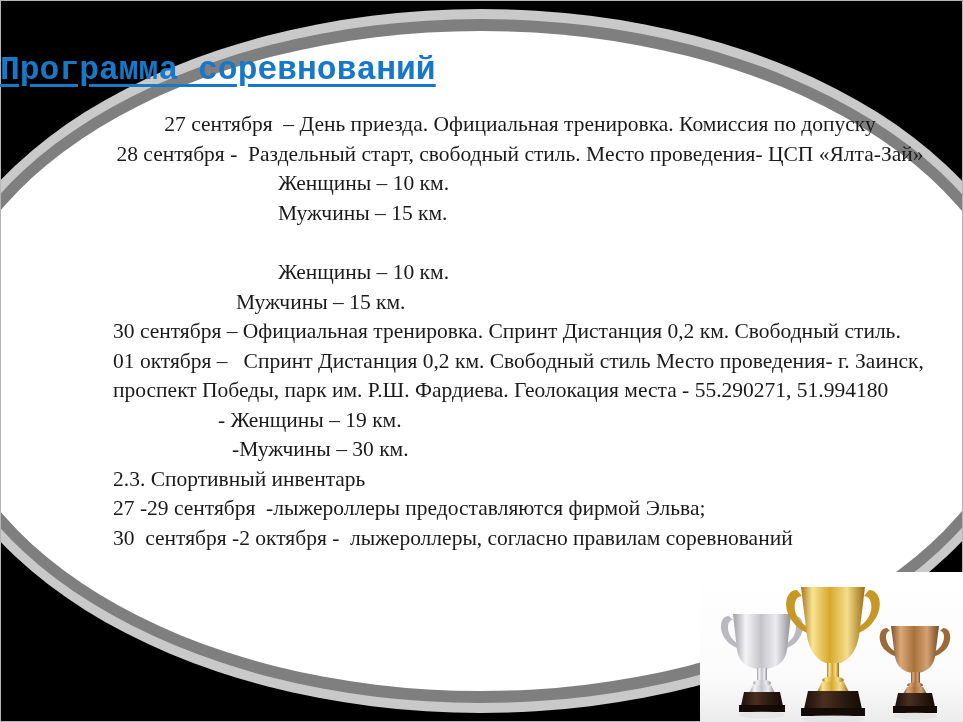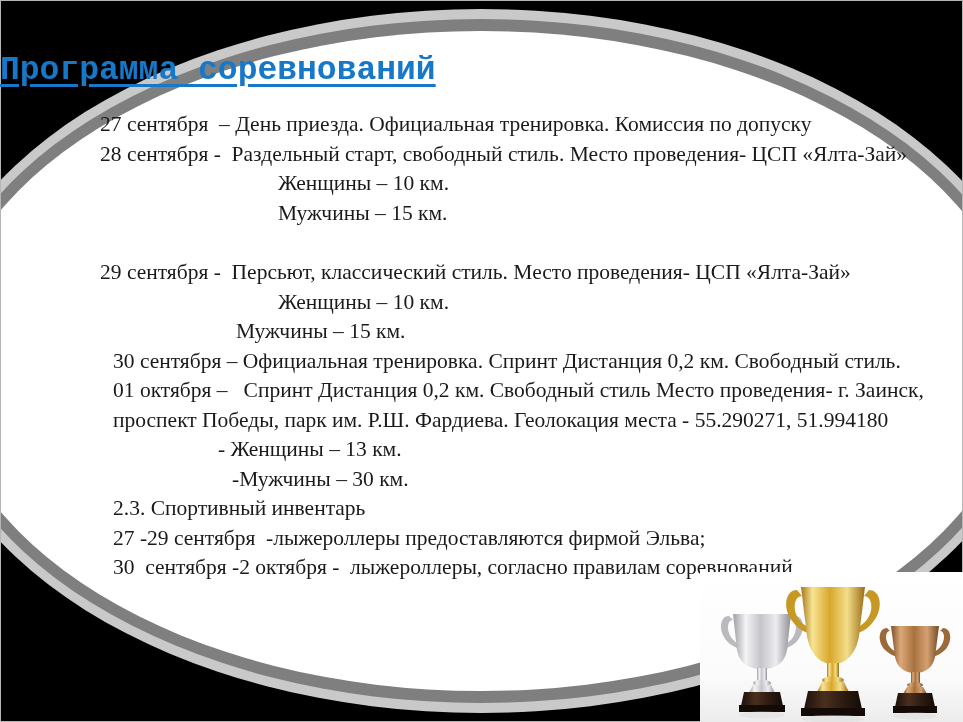--- a/index.html
+++ b/index.html
@@ -49,21 +49,21 @@
     width: 963px;
     z-index: 6;
   }
   .line {
     font-size: 21.5px;
     line-height: 29.5px;
     color: #1a1a1a;
     white-space: pre;
     height: 29.5px;
   }
-  .ind-0 { padding-left: 100px; }
+  .ind-0 { padding-left: 77px; text-align: center; }
   .ind-0b { padding-left: 113px; }
   .ind-1 { padding-left: 230px; margin-left: 48px; }
   .ind-1b { padding-left: 236px; }
   .ind-2 { padding-left: 218px; }
   .ind-2b { padding-left: 224px; margin-left: 8px; }
   .spacer { height: 30px; }
 
   
   .trophies {
     position: absolute;
@@ -102,27 +102,26 @@
   </svg>
 
   <div class="title">Программа соревнований</div>
 
   <div class="body-block">
     <div class="line ind-0">27 сентября  – День приезда. Официальная тренировка. Комиссия по допуску</div>
     <div class="line ind-0">28 сентября -  Раздельный старт, свободный стиль. Место проведения- ЦСП «Ялта-Зай»</div>
     <div class="line ind-1">Женщины – 10 км.</div>
     <div class="line ind-1">Мужчины – 15 км.</div>
     <div class="spacer"></div>
-    <div class="line ind-0">29 сентября -  Персьют, классический стиль. Место проведения- ЦСП «Ялта-Зай»</div>
     <div class="line ind-1">Женщины – 10 км.</div>
     <div class="line ind-1b">Мужчины – 15 км.</div>
     <div class="line ind-0b">30 сентября – Официальная тренировка. Спринт Дистанция 0,2 км. Свободный стиль.</div>
     <div class="line ind-0b">01 октября –   Спринт Дистанция 0,2 км. Свободный стиль Место проведения- г. Заинск,</div>
     <div class="line ind-0b">проспект Победы, парк им. Р.Ш. Фардиева. Геолокация места - 55.290271, 51.994180</div>
-    <div class="line ind-2">- Женщины – 13 км.</div>
+    <div class="line ind-2">- Женщины – 19 км.</div>
     <div class="line ind-2b">-Мужчины – 30 км.</div>
     <div class="line ind-0b">2.3. Спортивный инвентарь</div>
     <div class="line ind-0b">27 -29 сентября  -лыжероллеры предоставляются фирмой Эльва;</div>
     <div class="line ind-0b">30  сентября -2 октября -  лыжероллеры, согласно правилам соревнований</div>
   </div>
 
   <svg class="trophies" viewBox="0 0 263 150">
     <defs>
       <linearGradient id="gSilver" x1="0" y1="0" x2="1" y2="0">
         <stop offset="0%" stop-color="#9e9ea4"></stop>

